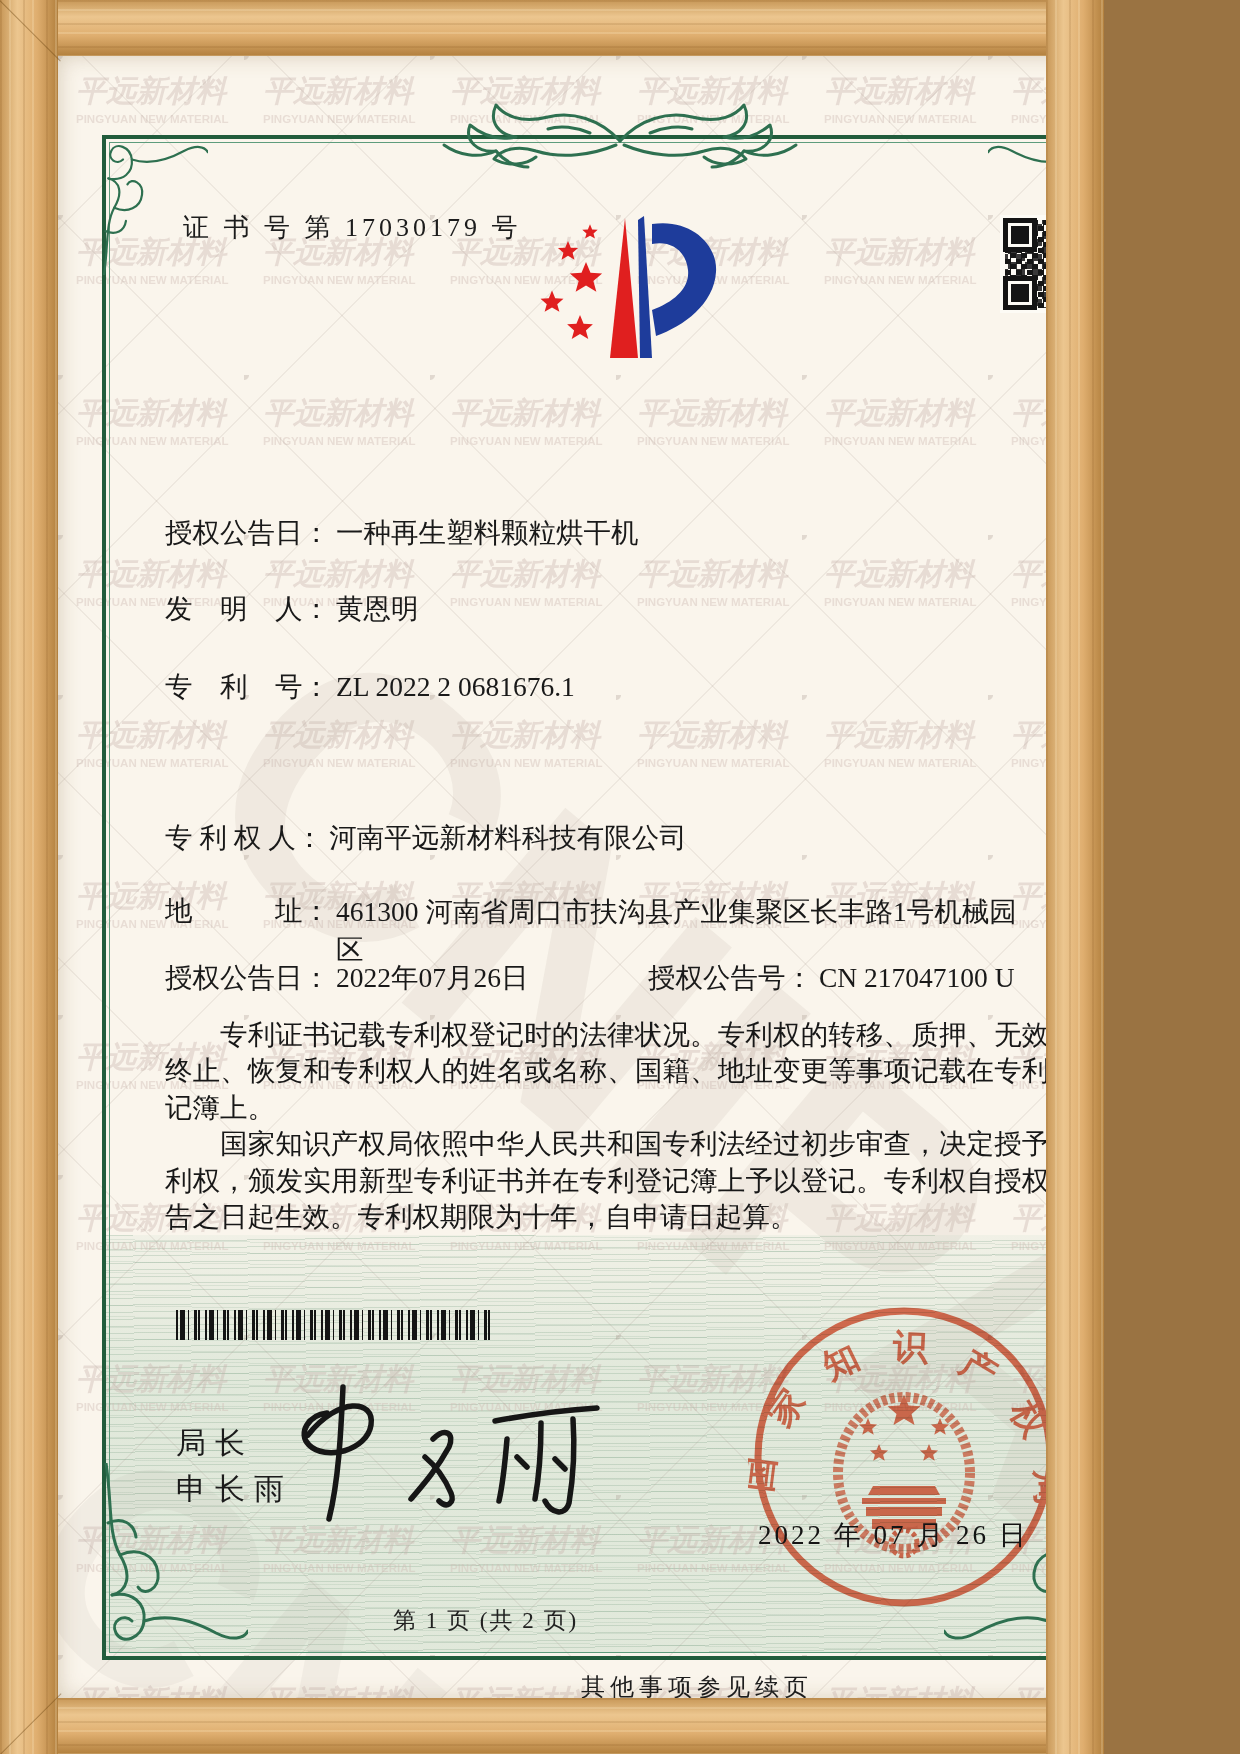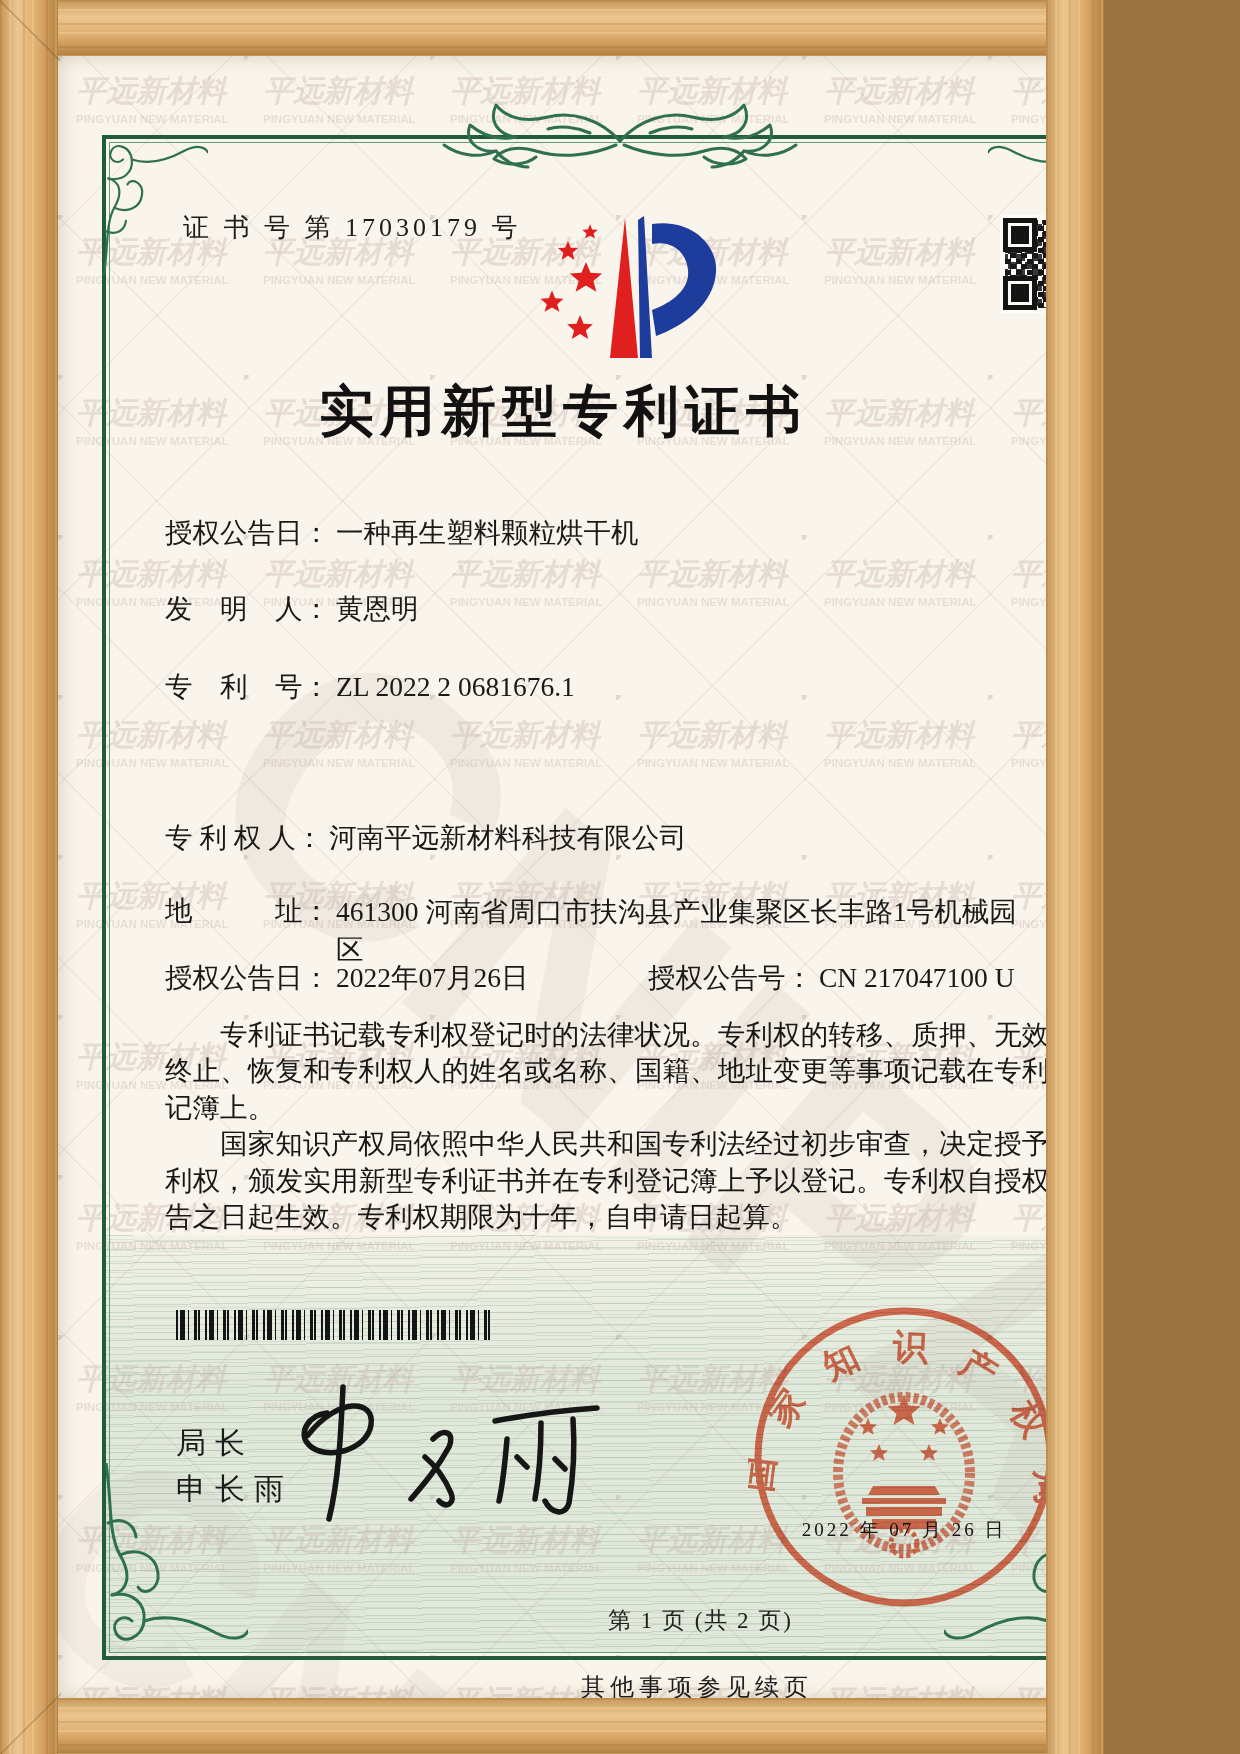--- a/index.html
+++ b/index.html
@@ -69,24 +69,24 @@
 
   .barcode{position:absolute;left:118px;top:1255px;width:318px;height:30px;z-index:5;
     background:repeating-linear-gradient(90deg,#141414 0 2px,transparent 2px 4px,#141414 4px 9px,transparent 9px 12px,#141414 12px 13px,transparent 13px 18px,#141414 18px 21px,transparent 21px 22px,#141414 22px 24px,transparent 24px 29px);}
 
   .sig-role{position:absolute;left:118px;top:1368px;z-index:5;font-size:30px;letter-spacing:9px;color:#1b1b1b;}
   .sig-name{position:absolute;left:118px;top:1414px;z-index:5;font-size:30px;letter-spacing:9px;color:#1b1b1b;}
   .sig-script{position:absolute;left:205px;top:1322px;z-index:6;}
   .sig-script path{stroke:#161616;stroke-width:5.5;fill:none;stroke-linecap:round;stroke-linejoin:round;}
 
   .seal{position:absolute;left:690px;top:1250px;width:312px;height:312px;z-index:6;mix-blend-mode:multiply;opacity:.93;}
-  .seal-date{position:absolute;left:700px;top:1462px;width:292px;z-index:7;text-align:center;
-             font-size:19px;letter-spacing:3px;color:#141414;}
-
-  .page-no{position:absolute;left:335px;top:1550px;width:400px;z-index:5;text-align:right;
+  .seal-date{position:absolute;left:700px;top:1462px;width:292px;z-index:7;
+             font-size:27px;letter-spacing:3px;color:#141414;}
+
+  .page-no{position:absolute;left:335px;top:1550px;width:400px;z-index:5;text-align:left;
            font-size:23px;letter-spacing:2px;color:#222;}
   .cont-note{position:absolute;left:355px;top:1616px;width:400px;z-index:5;text-align:right;
              font-size:24px;letter-spacing:5px;color:#1d1d1d;}
 
   
   .logo{position:absolute;left:470px;top:155px;z-index:5;}
   .qr{position:absolute;left:942px;top:160px;width:98px;height:98px;z-index:5;background:#fdfbf5;padding:0;}
   .qr-inner{position:absolute;inset:5px;
     background:repeating-conic-gradient(#161616 0% 25%, transparent 0% 50%) 0 0/11px 11px,
                repeating-conic-gradient(rgba(22,22,22,.85) 0% 25%, transparent 0% 50%) 3px 4px/17px 15px;}
@@ -171,21 +171,20 @@
       </g>
     </svg>
 
     <div class="qr">
       <div class="qr-inner"></div>
       <div class="finder f1"></div>
       <div class="finder f2"></div>
       <div class="finder f3"></div>
     </div>
 
-    <div class="doc-title">实用新型专利证书</div>
 
     <div class="row" style="top:460px">
       <span class="lbl">授权公告日：</span><span class="val">一种再生塑料颗粒烘干机</span>
     </div>
     <div class="row" style="top:536px">
       <span class="lbl">发　明　人：</span><span class="val">黄恩明</span>
     </div>
     <div class="row" style="top:614px">
       <span class="lbl">专　利　号：</span><span class="val">ZL 2022 2 0681676.1</span>
     </div>

